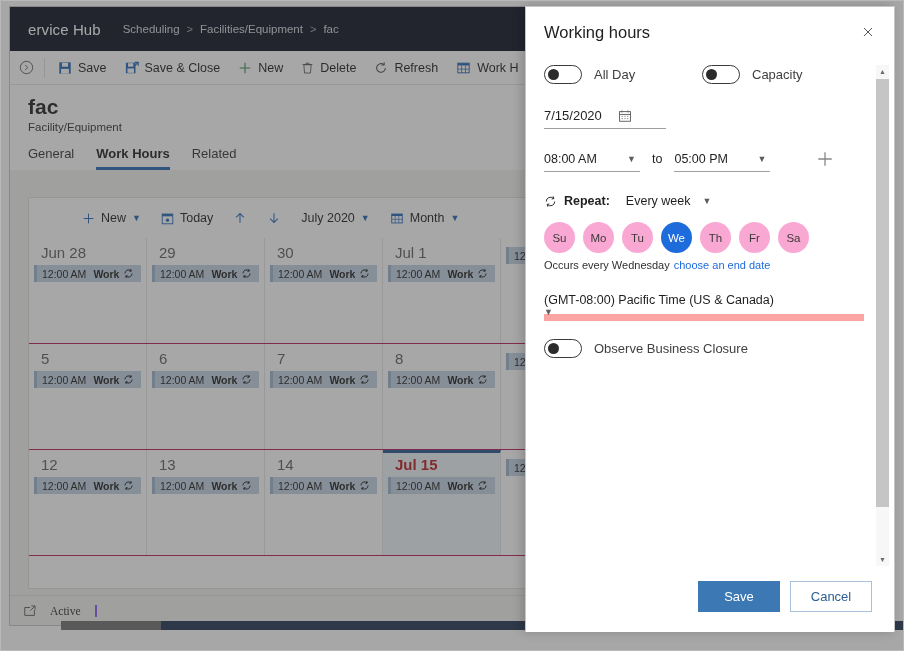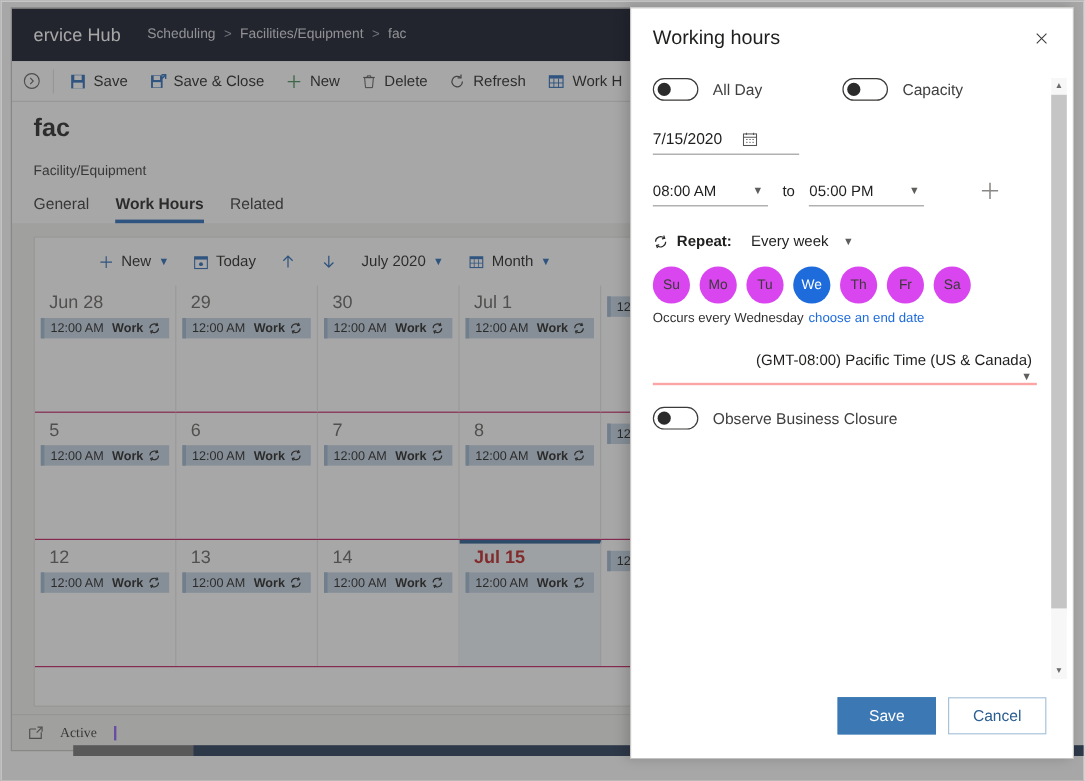--- a/index.html
+++ b/index.html
@@ -70,21 +70,21 @@
     padding: 0 9px; height: 30px; white-space: nowrap;
   }
   .rb-item .glyph { display: inline-flex; align-items: center; }
 
   
   .rec-head {
     position: absolute; left: 0; top: 78px; width: 100%;
     background: #ffffff; padding: 10px 0 0 18px;
   }
   .rec-title { font-size: 21px; font-weight: bold; color: #201f1e; line-height: 24px; }
-  .rec-sub { font-size: 11.5px; color: #323130; margin-top: 18px; }
+  .rec-sub { font-size: 11.5px; color: #323130; margin-top: 2px; }
   .tabs { display: flex; gap: 22px; margin-top: 13px; font-size: 13px; }
   .tab { padding-bottom: 6px; color: #323130; white-space: nowrap; }
   .tab.active { font-weight: bold; color: #1b1a19; border-bottom: 3px solid #2266b5; }
 
   
   .cal-wrap {
     position: absolute; left: 18px; top: 190px;
     right: 6px; bottom: 36px;
     background: #ffffff;
     border: 1px solid #e1dfdd;
@@ -244,33 +244,33 @@
   
   .repeat-row { display: flex; align-items: center; margin-bottom: 14px; font-size: 12.5px; }
   .rp-ico { display: inline-flex; margin-right: 7px; color: #2b2b2b; }
   .rp-lbl { font-weight: bold; color: #201f1e; }
   .rp-val { margin-left: 16px; color: #201f1e; }
   .rp-chv { margin-left: 12px; font-size: 9px; color: #605e5c; }
 
   .days { display: flex; gap: 8px; margin-bottom: 6px; }
   .day {
     width: 31px; height: 31px; border-radius: 50%;
-    background: #d946ef; color: #3b3a39;
+    background: #f9a8d4; color: #3b3a39;
     display: flex; align-items: center; justify-content: center;
     font-size: 11.5px;
   }
   .day.on { background: #1e6bdc; color: #ffffff; }
 
   .occur { font-size: 11px; color: #323130; margin-bottom: 22px; }
   .occur .link { color: #1e6bdc; margin-left: 4px; }
 
   
   .tz {
-    border-bottom: 2px solid #fca5a5; height: 28px;
-    display: flex; align-items: flex-end; justify-content: space-between;
+    border-bottom: 7px solid #fca5a5; height: 28px;
+    display: flex; align-items: flex-start; justify-content: space-between;
     font-size: 12.5px; color: #201f1e; margin-bottom: 18px;
     padding-right: 4px;
     flex-direction: column;
   }
   .tz .chv { font-size: 9px; color: #605e5c; }
 
   
   .p-foot {
     flex: 0 0 auto; height: 62px;
     display: flex; align-items: center; justify-content: flex-end;

